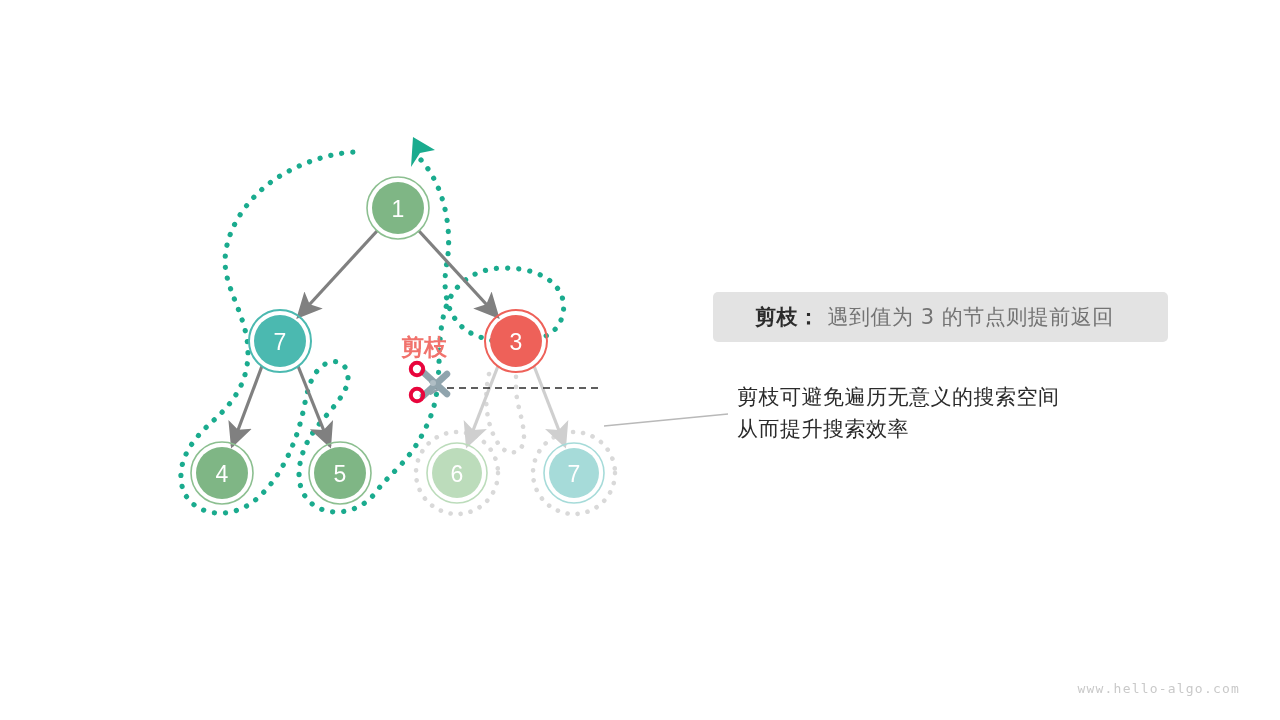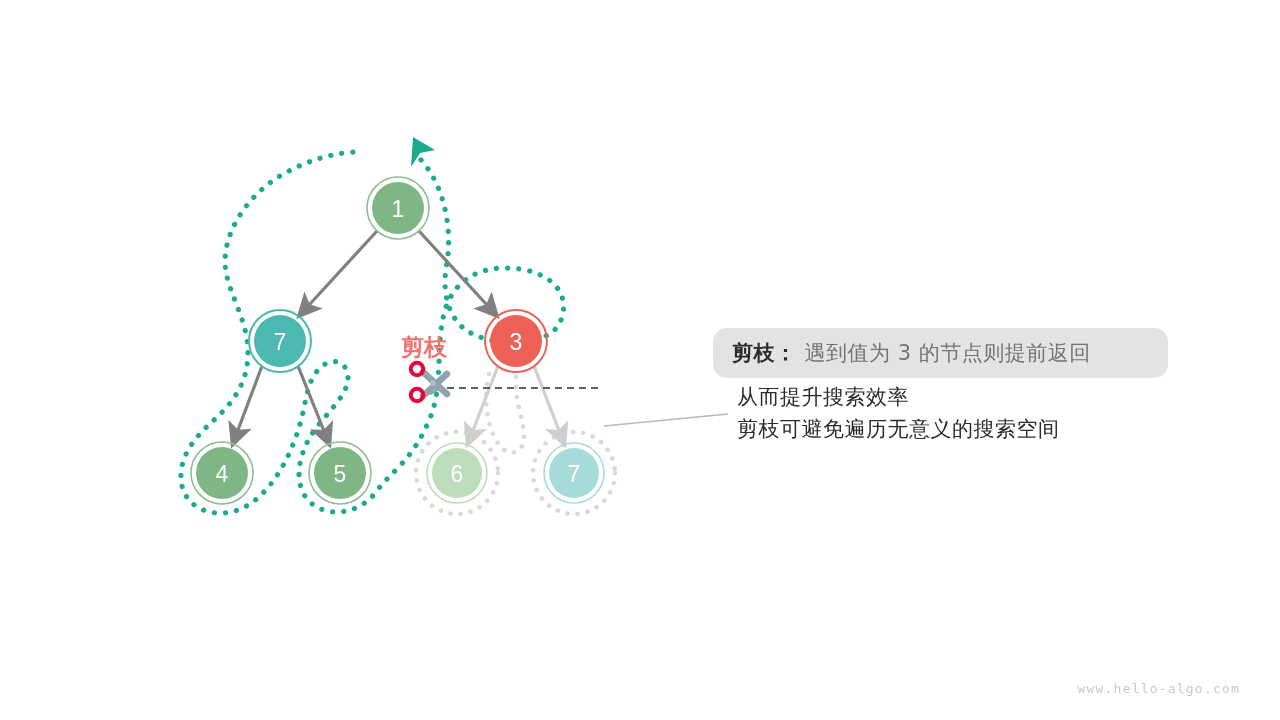--- a/index.html
+++ b/index.html
@@ -37,27 +37,26 @@
     dominant-baseline: central;
   }
   
   #callout-box {
     position: absolute;
     left: 713px;
     top: 292px;
     width: 455px;
     height: 50px;
     background: #e3e3e3;
-    border-radius: 14px;
+    border-radius: 5px;
     display: flex;
     align-items: center;
     box-sizing: border-box;
-    padding: 0 19px;
+    padding: 0 42px;
     white-space: nowrap;
-    margin-top: 36px;
   }
   #callout-box .cap {
     font-family: "DejaVu Sans", "Liberation Sans", sans-serif;
     font-size: 21px;
     font-weight: bold;
     color: #2b2b2b;
     letter-spacing: 0.5px;
   }
   #callout-box .rest {
     font-family: "DejaVu Sans", "Liberation Sans", sans-serif;
@@ -203,17 +202,17 @@
 
   <line x1="604" y1="426" x2="728" y2="414" stroke="#b9b9b9" stroke-width="1.5"></line>
 </svg>
 
 <div id="callout-box">
   <span class="cap">剪枝：</span>
   <span class="rest">遇到值为  3  的节点则提前返回</span>
 </div>
 
 <div id="note-text">
+  <div>剪枝可避免遍历无意义的搜索空间</div>
   <div>从而提升搜索效率</div>
-  <div>剪枝可避免遍历无意义的搜索空间</div>
 </div>
 
 <div id="watermark">www.hello-algo.com</div>
 
 </body></html>

